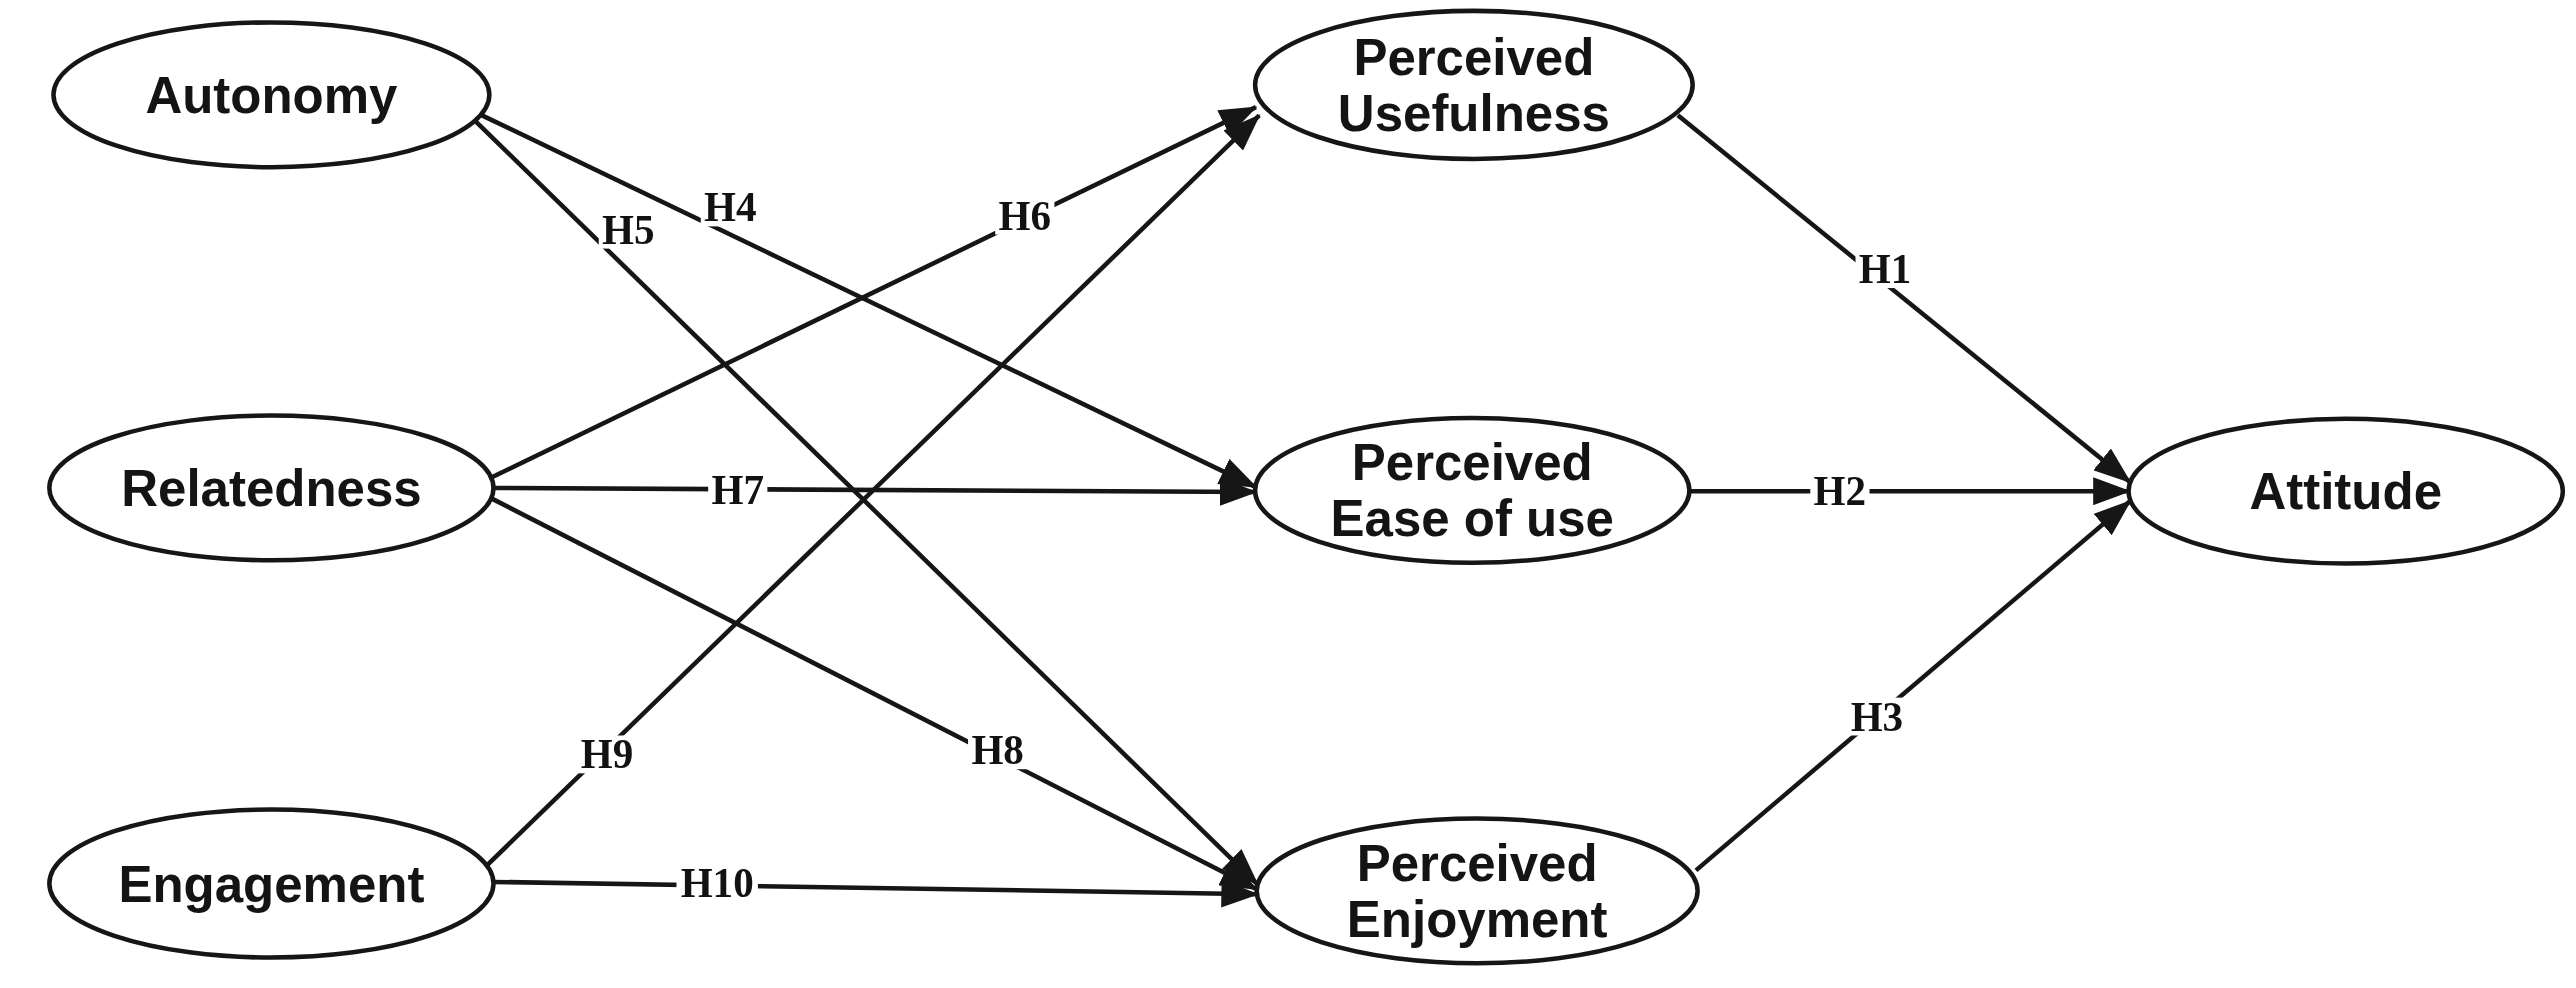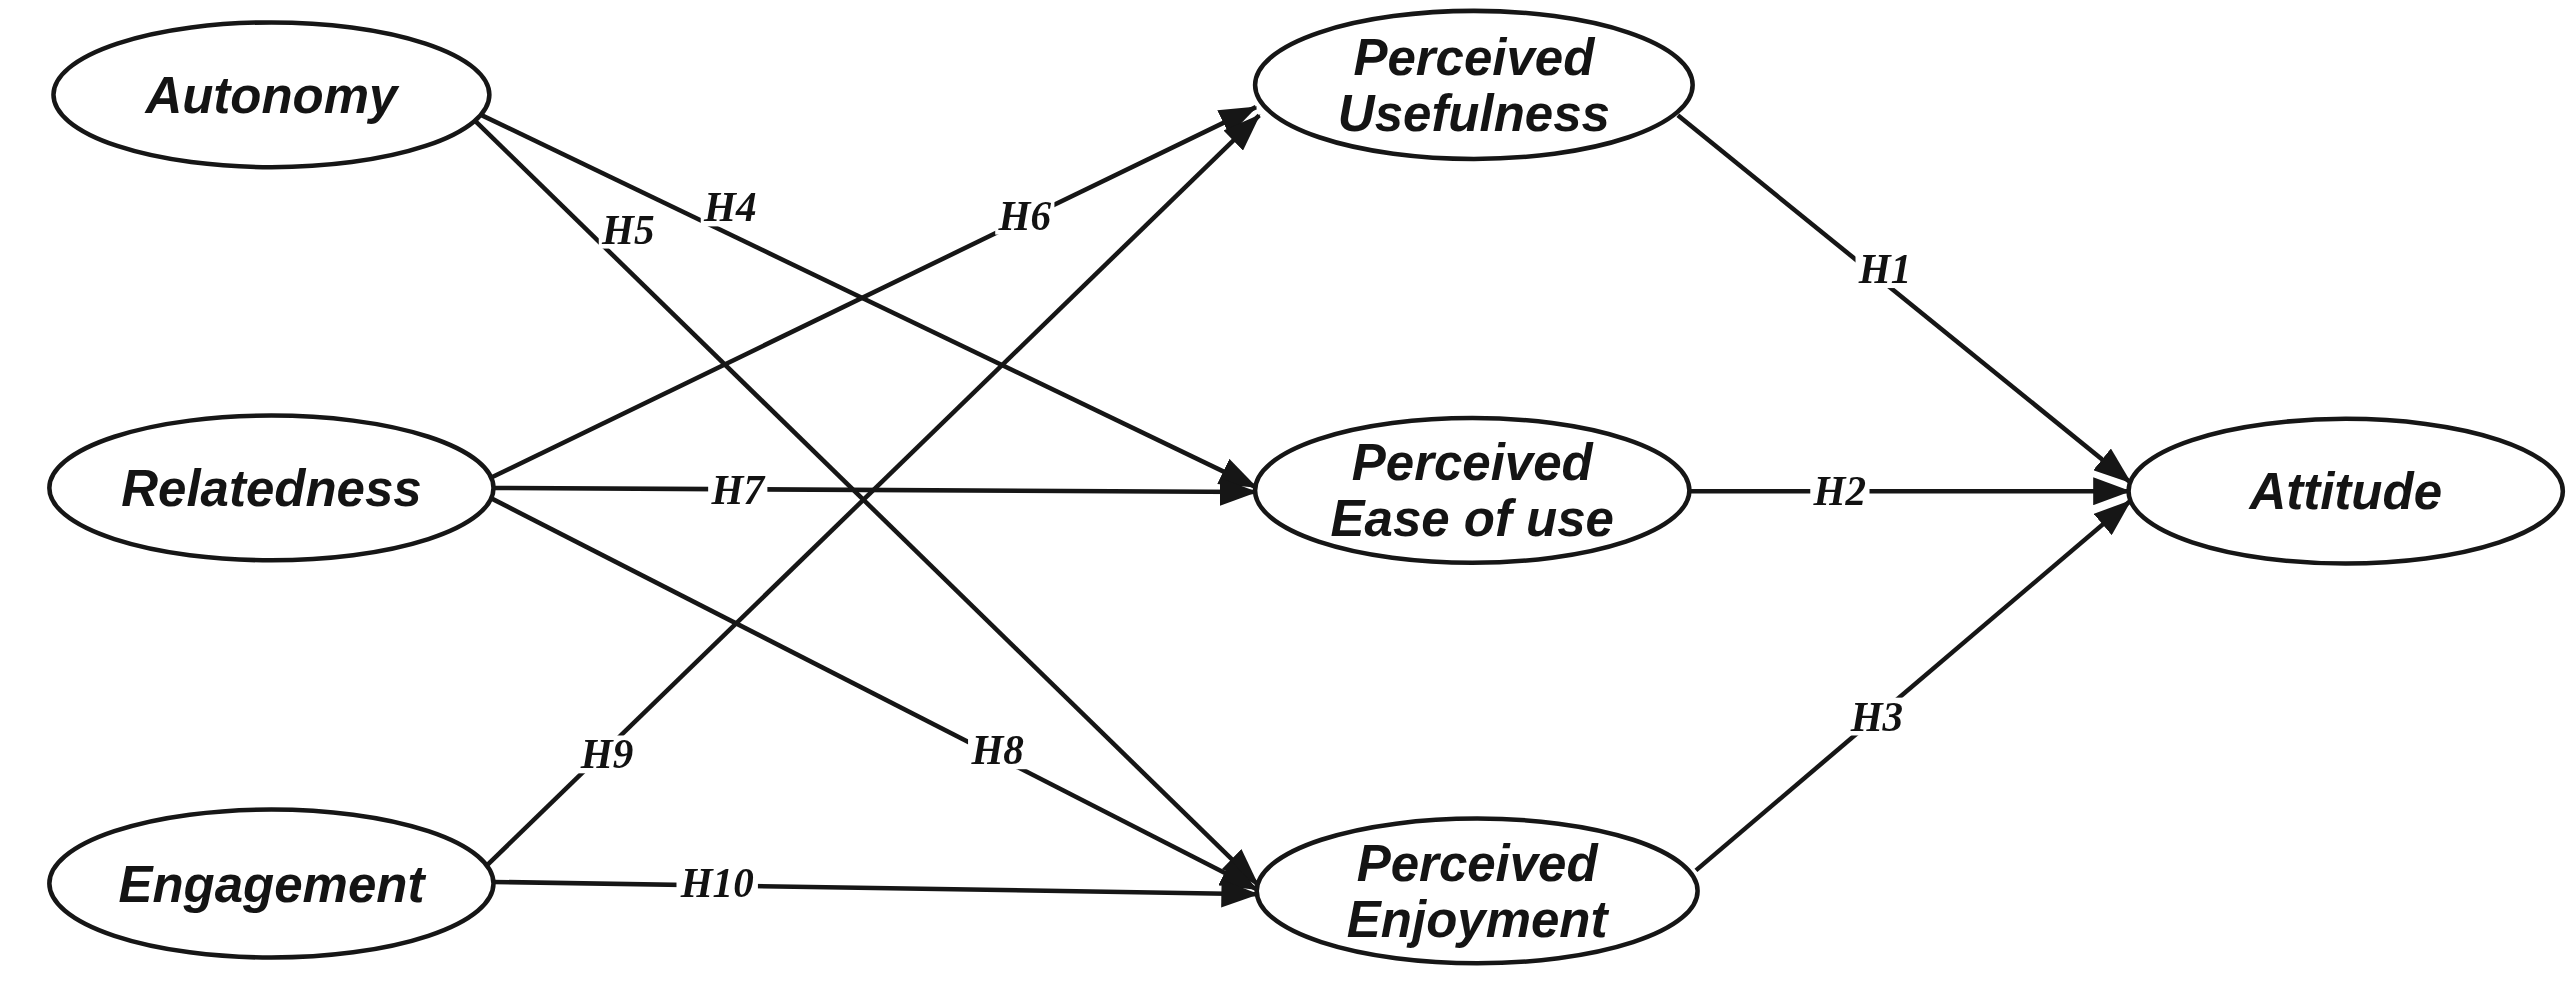--- a/index.html
+++ b/index.html
@@ -6,21 +6,20 @@
     margin: 0;
     padding: 0;
     background: #ffffff;
   }
   .stage {
     position: relative;
     width: 2576px;
     height: 989px;
     background: #ffffff;
     overflow: hidden;
-    font-style: italic;
   }
   svg.model {
     display: block;
     width: 2576px;
     height: 989px;
   }
   .edge-line {
     stroke: #161616;
     stroke-width: 5.5;
     fill: none;

